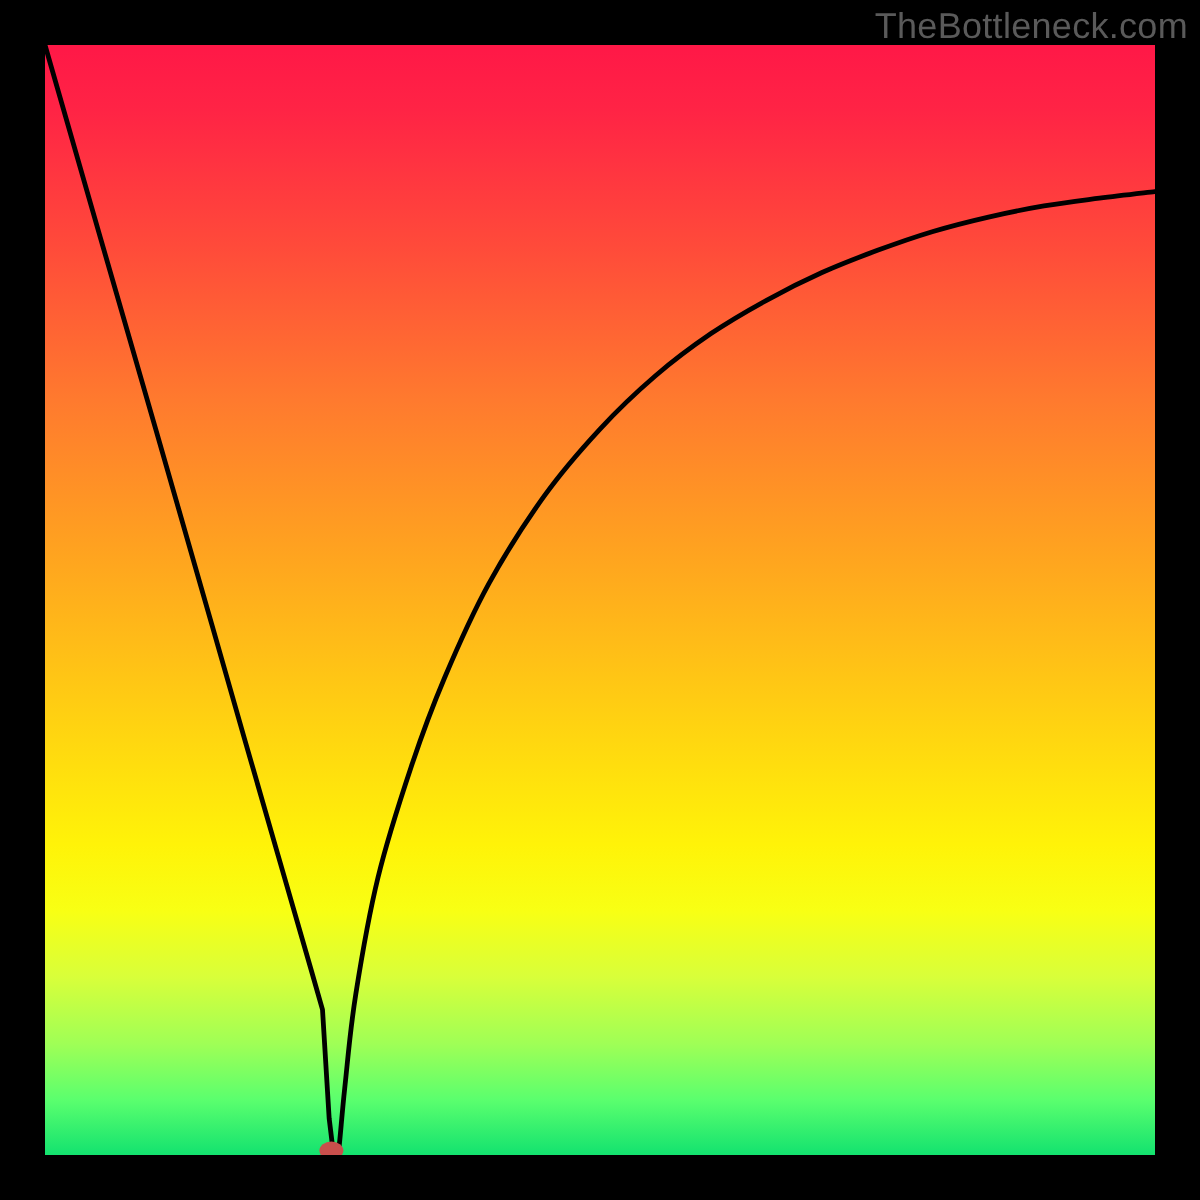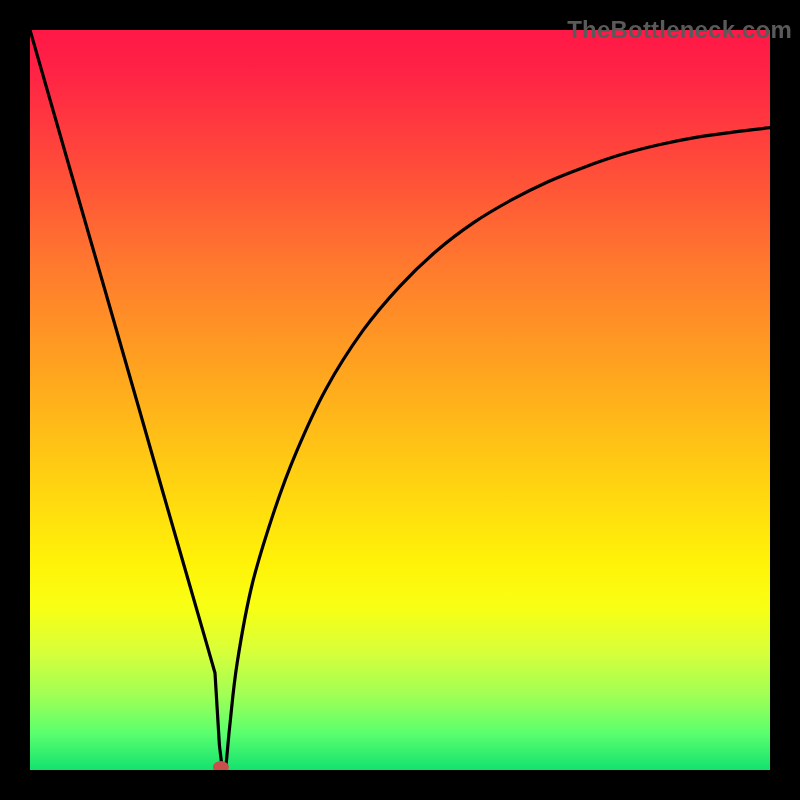--- a/index.html
+++ b/index.html
@@ -45,25 +45,25 @@
     );
   }
   .curve-svg {
     position: absolute;
     inset: 0;
     width: 100%;
     height: 100%;
   }
   .watermark {
     position: absolute;
-    top: 16px;
+    top: 4px;
     right: 8px;
     color: #5a5a5a;
     font-size: 24px;
-    font-weight: 700;
+    font-weight: 400;
     letter-spacing: 0.2px;
     user-select: none;
   }
 </style>
 </head>
 <body>
 
 <div class="frame">
 
   <div class="plot-area">

